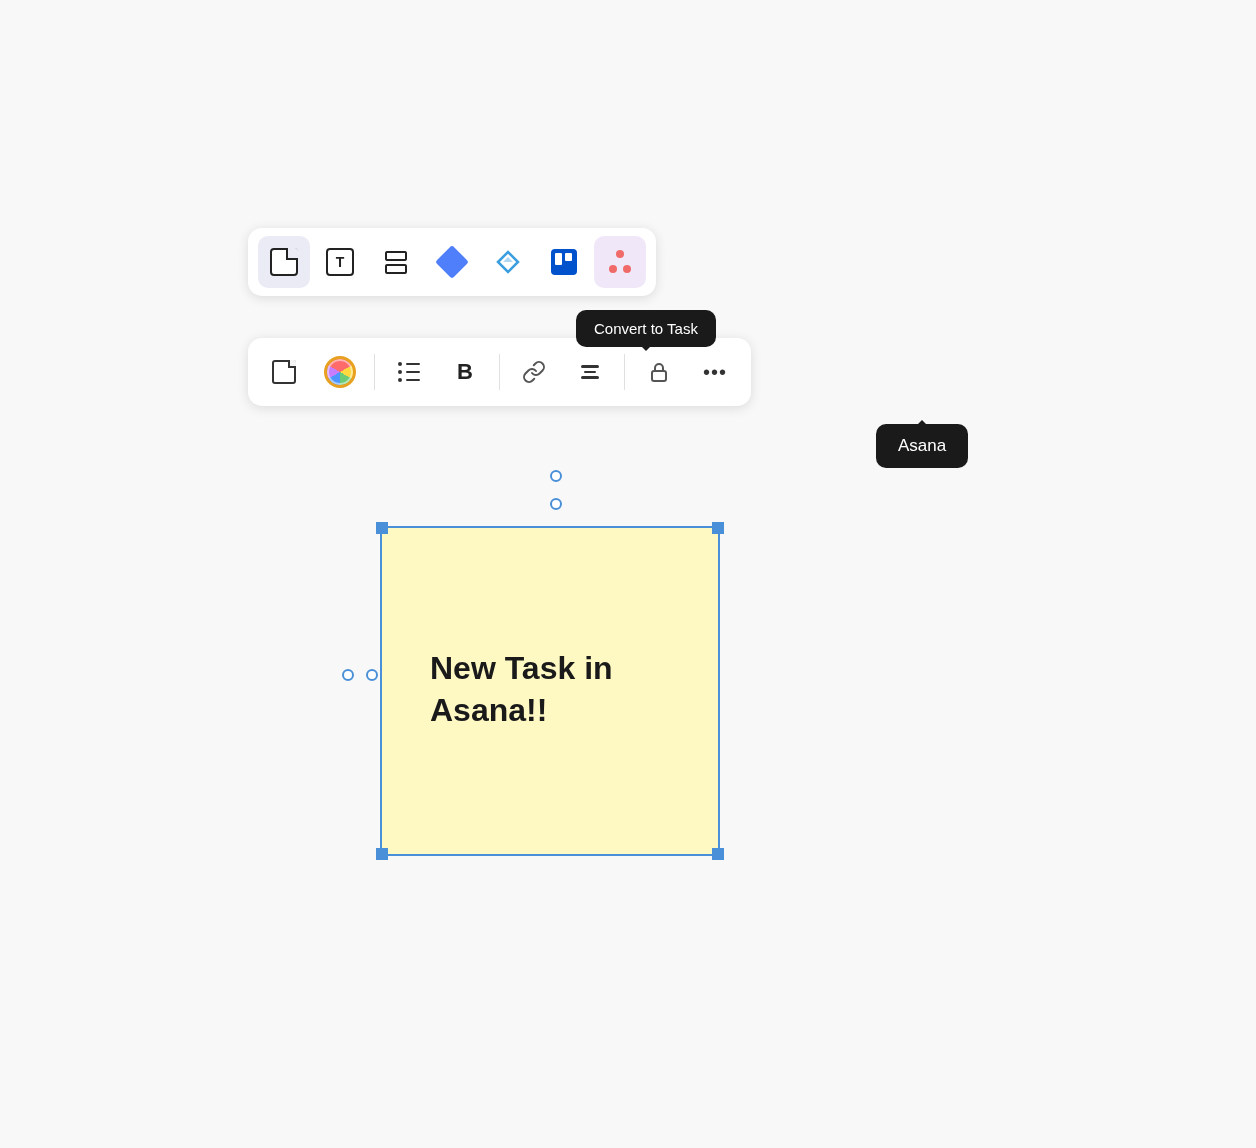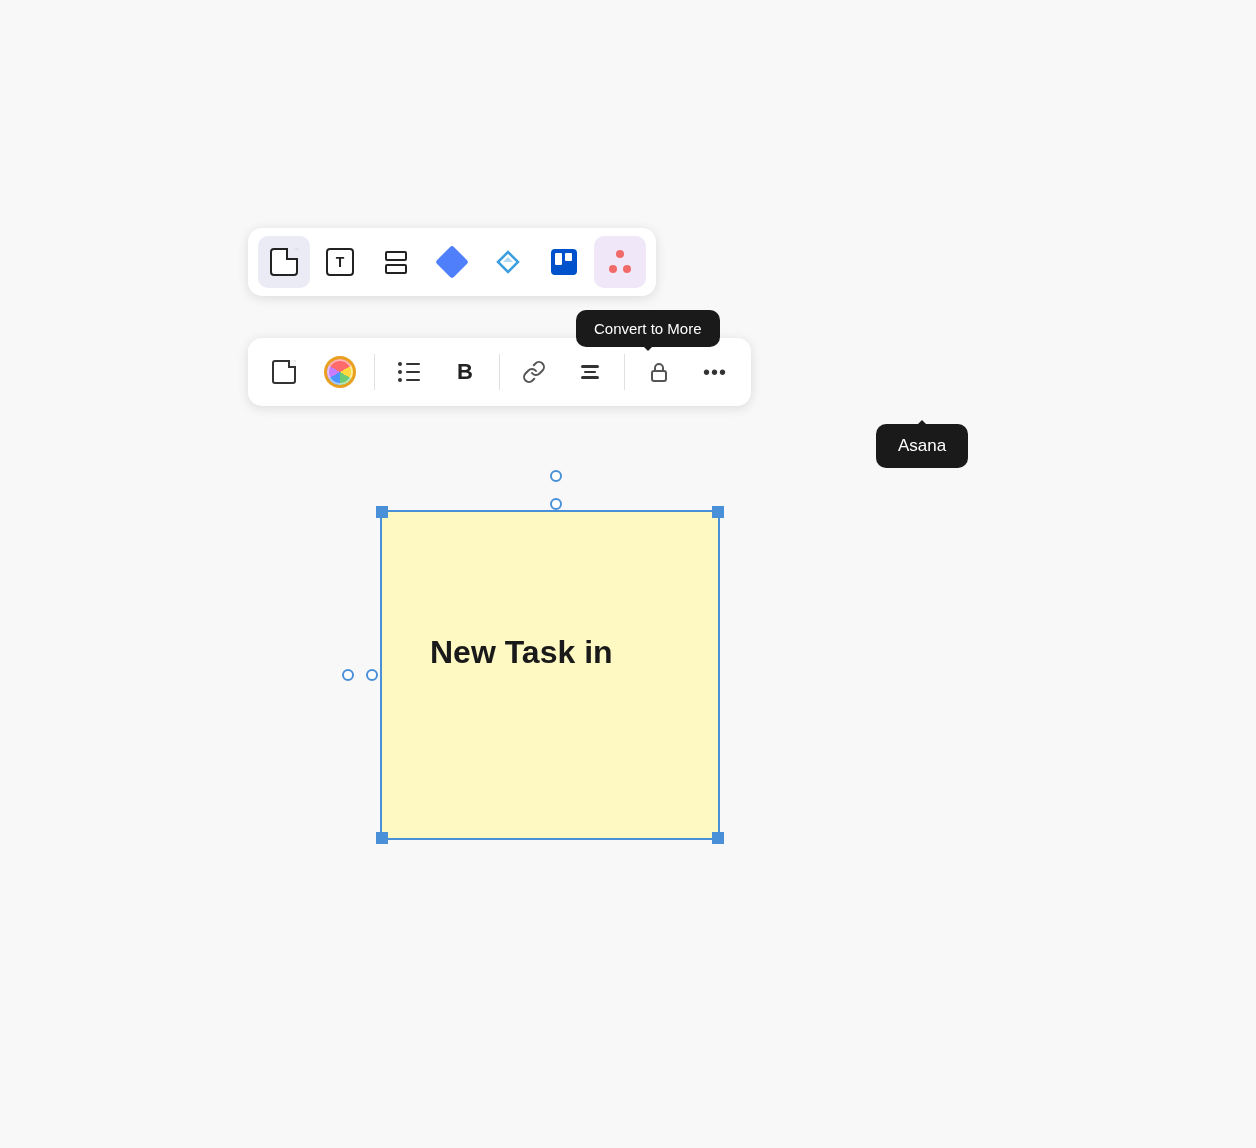--- a/index.html
+++ b/index.html
@@ -234,21 +234,21 @@
     .handle-circle {
       width: 12px; height: 12px;
       border-radius: 50%;
       border: 2px solid #4a90d9;
       background: white;
       position: absolute;
     }
 
     .sticky-note {
       position: absolute;
-      top: 20px;
+      top: 36px;
       left: 20px;
       width: 340px;
       height: 330px;
       background: #fef9c3;
       border: 2px solid #4a90d9;
       border-radius: 2px;
     }
 
     .sticky-note-text {
       position: absolute;
@@ -361,21 +361,21 @@
     <div class="icon-asana">
       <div class="dot top"></div>
       <div class="dot left"></div>
       <div class="dot right"></div>
     </div>
   </button>
 
 </div>
 
 <div class="tooltip">
-  <span>Convert to More</span>
+  <span>Convert to Task</span>
 </div>
 
 <div class="toolbar-format">
 
   <button class="fmt-btn">
     <div style="width:24px;height:24px;border:2px solid #333;border-radius:3px;background:white;position:relative;">
       <div style="position:absolute;top:-2px;right:-2px;width:8px;height:8px;background:#f5f5f5;border-left:2px solid #333;border-bottom:2px solid #333;border-radius:0 2px 0 0;"></div>
     </div>
   </button>
 
@@ -454,16 +454,17 @@
 
   <div class="sticky-note">
 
     <div class="handle-corner handle-corner-tl" style="position:absolute;top:-6px;left:-6px;width:12px;height:12px;background:#4a90d9;"></div>
     <div class="handle-corner handle-corner-tr" style="position:absolute;top:-6px;right:-6px;width:12px;height:12px;background:#4a90d9;"></div>
     <div class="handle-corner handle-corner-bl" style="position:absolute;bottom:-6px;left:-6px;width:12px;height:12px;background:#4a90d9;"></div>
     <div class="handle-corner handle-corner-br" style="position:absolute;bottom:-6px;right:-6px;width:12px;height:12px;background:#4a90d9;"></div>
 
     <div class="sticky-note-text">
       <div>New Task in</div>
+      <div>Asana!!</div>
     </div>
   </div>
 
 </div>
 
 </body></html>

